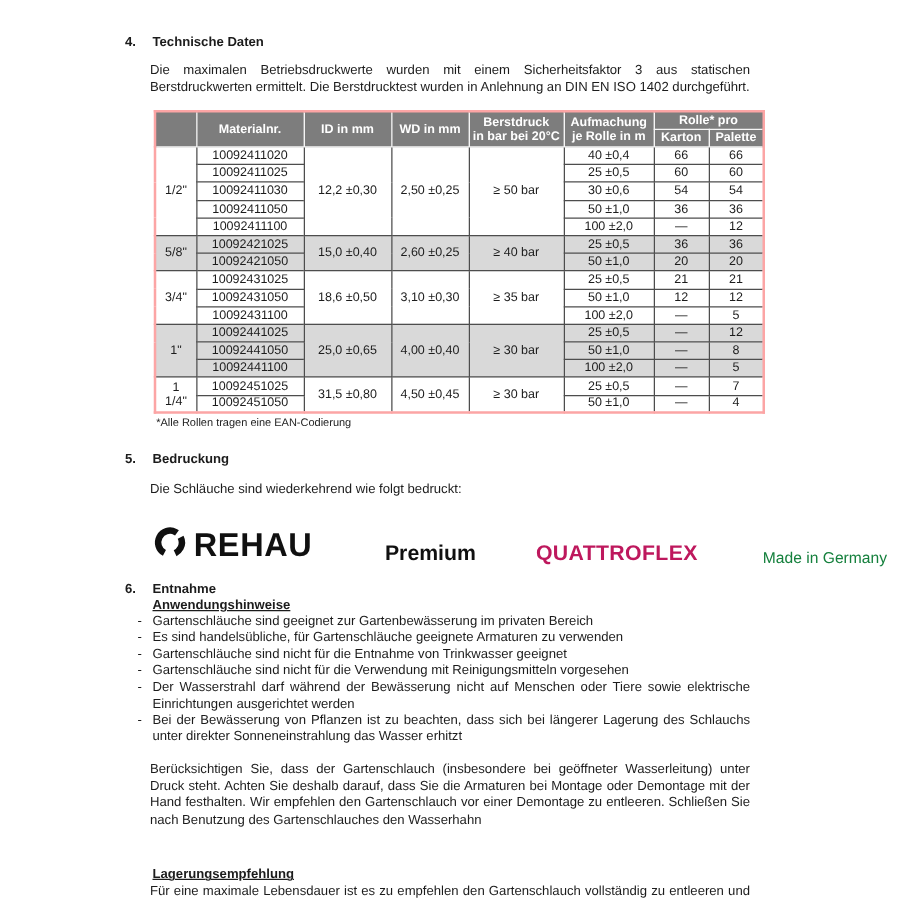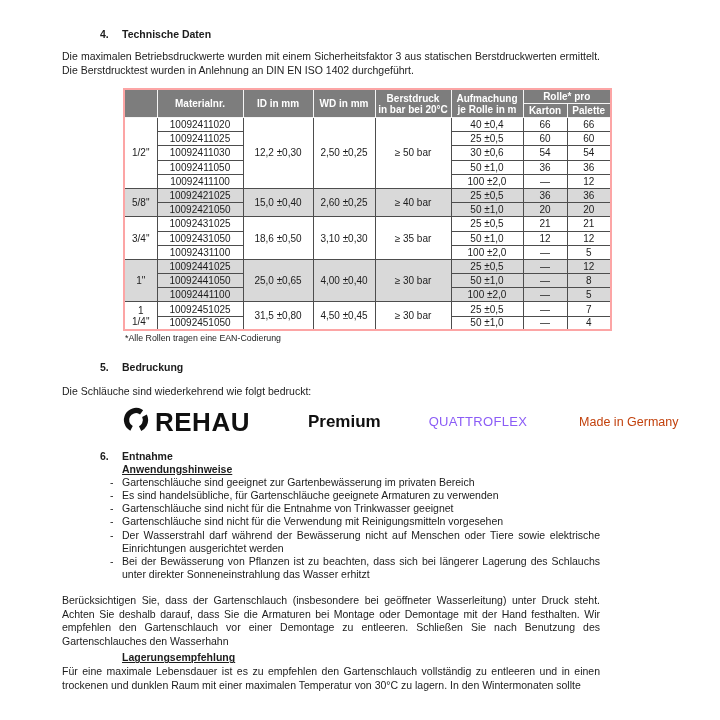--- a/index.html
+++ b/index.html
@@ -5,53 +5,53 @@
   * { margin:0; padding:0; box-sizing:border-box; }
   html,body { width:720px; height:720px; background:#ffffff; overflow:hidden; }
   body { font-family:"Liberation Sans", sans-serif; color:#1c1c1c; }
   .page { width:720px; height:720px; padding-top:28px; position:relative; }
 
   
   .sec-head { display:flex; margin-left:100px; font-weight:bold; font-size:10.5px; line-height:13px; }
   .sec-num { width:22px; }
   .sec-title { }
 
-  .body-text { margin-left:62px; margin-right:120px; font-size:10.5px; line-height:13.5px; text-align:justify; }
+  .body-text { margin-left:120px; margin-right:120px; font-size:10.5px; line-height:13.5px; text-align:justify; }
 
   
   table.tech { border-collapse:collapse; table-layout:fixed; width:487px; margin-left:123px; margin-top:11px; border:2px solid #fca5a5; }
   table.tech th { background:#7d7d7d; color:#ffffff; font-weight:bold; font-size:10px; line-height:11px; border:1px solid #f5f5f5; text-align:center; vertical-align:middle; white-space:pre-line; padding:1px 0; }
   table.tech td { border:1px solid #4d4d4d; font-size:10px; line-height:11px; text-align:center; vertical-align:middle; height:14.2px; padding:0 2px; white-space:pre-line; background:#ffffff; }
   table.tech tr.shaded td { background:#d9d9d9; }
   .footnote { margin-left:125px; font-size:8.8px; line-height:11px; margin-top:2px; color:#222; }
 
   
-  .logo-row { margin-left:122px; margin-top:7px; display:flex; align-items:center; height:32px; }
+  .logo-row { margin-left:122px; margin-top:22px; display:flex; align-items:flex-end; height:32px; }
   .rehau-logo { display:flex; align-items:center; }
   .rehau-icon { margin-right:5px; display:inline-block; }
   .rehau-word { font-weight:900; font-size:26px; letter-spacing:0.5px; line-height:26px; transform:scaleY(1.02); color:#101010; }
   .brand-premium { font-weight:bold; font-size:17px; margin-left:58px; color:#101010; }
-  .brand-quattroflex { font-weight:normal; font-size:13px; margin-left:48px; letter-spacing:0.3px; color:#8b5cf6; }
-  .brand-origin { font-size:12.5px; margin-left:52px; color:#c2410c; }
+  .brand-quattroflex { font-weight:bold; font-size:17px; margin-left:48px; letter-spacing:0.3px; color:#be185d; }
+  .brand-origin { font-size:12.5px; margin-left:52px; color:#15803d; }
 
   
   .subhead { margin-left:122px; font-weight:bold; font-size:10.5px; line-height:13px; text-decoration:underline; }
   .bullets { margin-left:110px; margin-right:120px; }
   .bullet { display:flex; font-size:10.5px; line-height:13.2px; }
   .bullet .dash { width:12px; flex:0 0 12px; }
   .bullet .btext { flex:1; text-align:justify; }
 
   
   .mt-intro4 { margin-top:9px; }
   .mt-sec5 { margin-top:17px; }
   .mt-intro5 { margin-top:11px; }
   .mt-sec6 { margin-top:12px; }
   .mt-sub1 { }
   .mt-para { margin-top:13px; }
-  .mt-sub2 { margin-top:3px; }
+  .mt-sub2 { margin-top:30px; }
   .mt-store { margin-top:1px; }
 </style>
 </head>
 <body>
 
 <div class="page">
 
   <div>
     <div class="sec-head">
       <span class="sec-num">4.</span>

